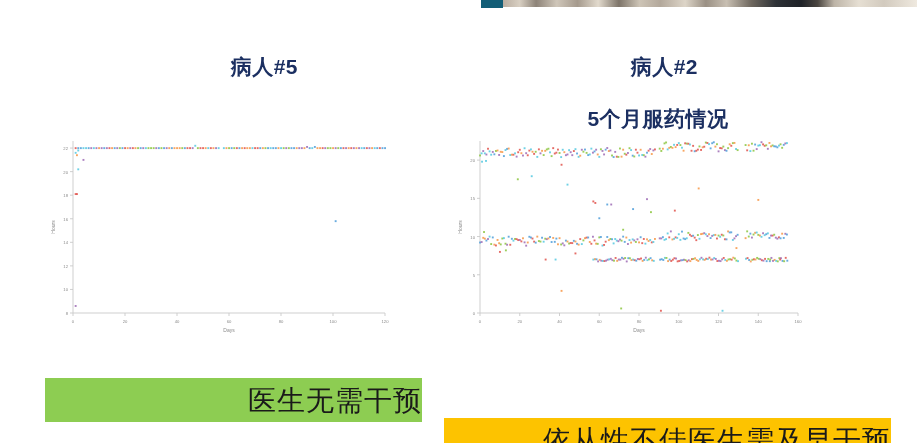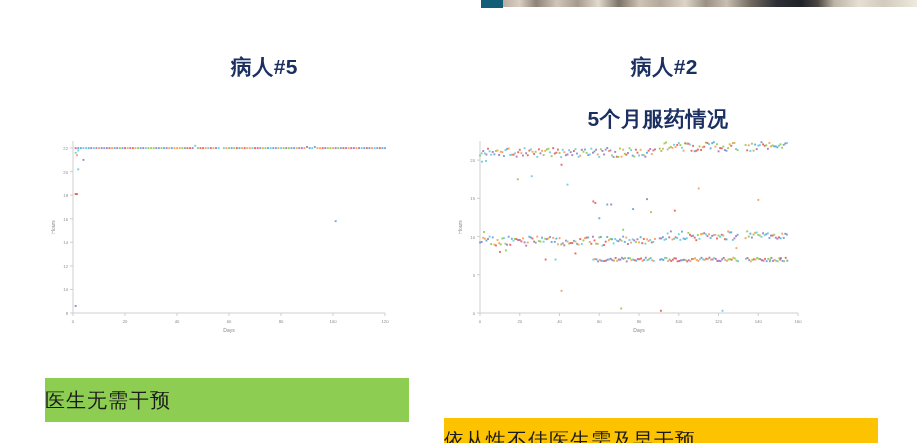--- a/index.html
+++ b/index.html
@@ -63,26 +63,27 @@
   #chart-left  { left: 45px;  top: 133px; width: 350px; height: 210px; }
   #chart-right { left: 452px; top: 133px; width: 358px; height: 210px; }
 
   .plot-svg { display: block; }
 
   
   .callout {
     position: absolute;
     display: flex;
     align-items: center;
-    justify-content: flex-start;
-    font-size: 20px;
+    justify-content: flex-end;
+    font-size: 28px;
     line-height: 23px;
     color: #1a1a1a;
     letter-spacing: 1px;
     white-space: nowrap;
+    padding-left: 13px;
   }
   #callout-left {
     left: 45px; top: 378px;
     width: 364px; height: 44px;
     background: #8dcd52;
   }
   #callout-right {
     left: 444px; top: 378px;
     width: 434px; height: 44px;
     background: #fdc300;

